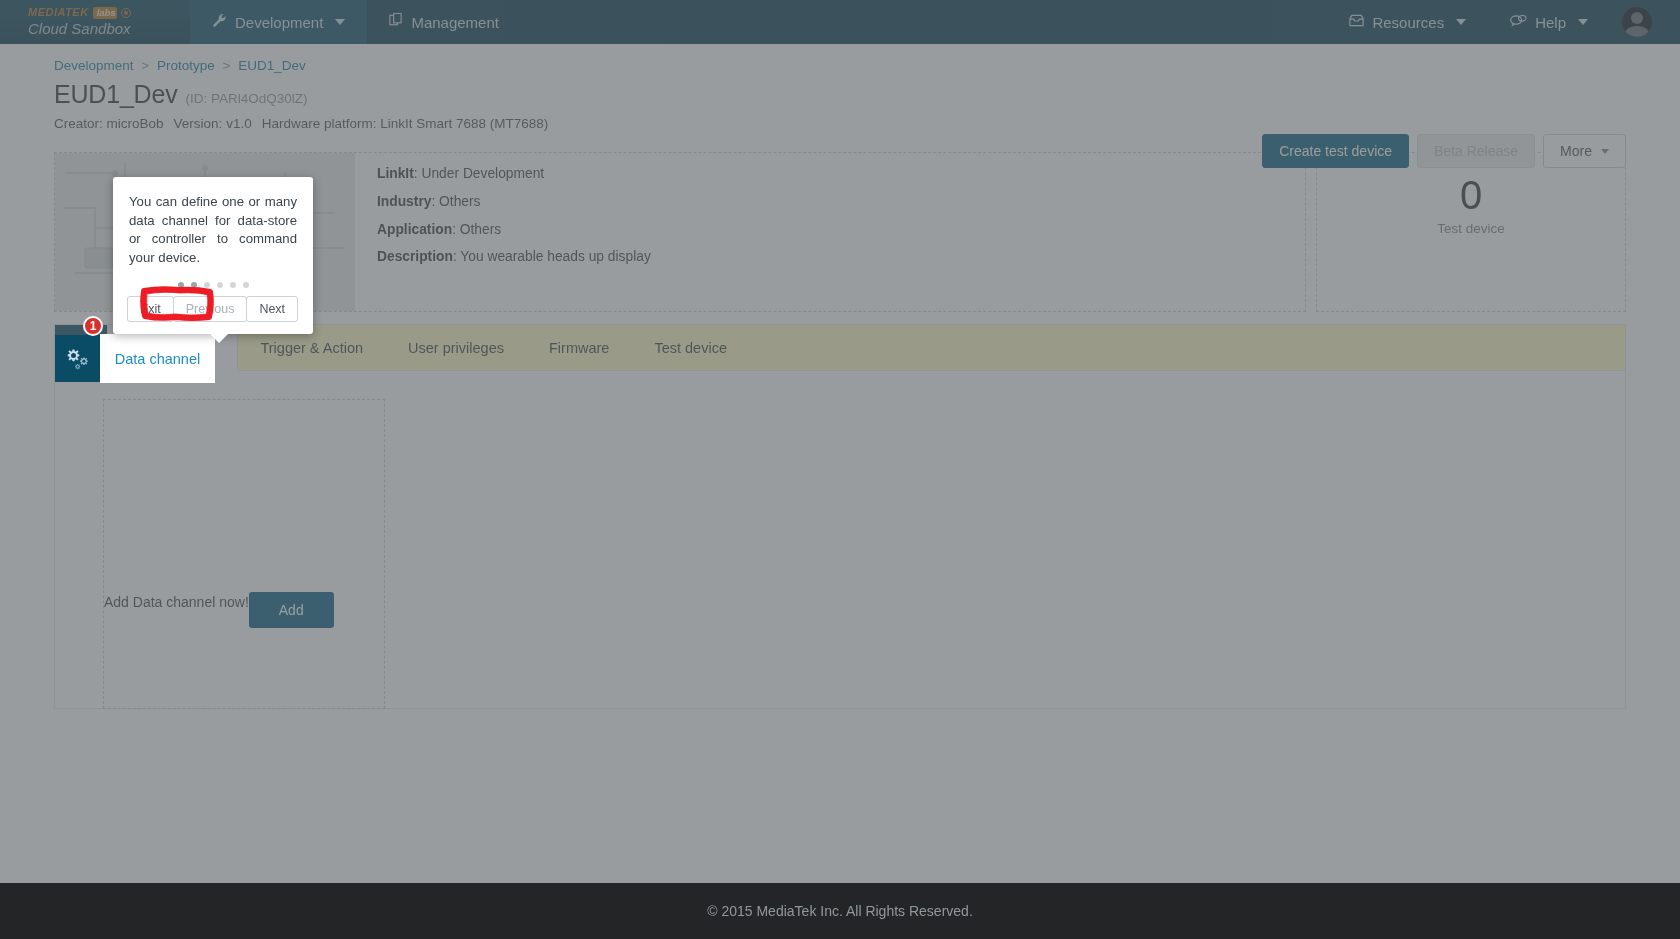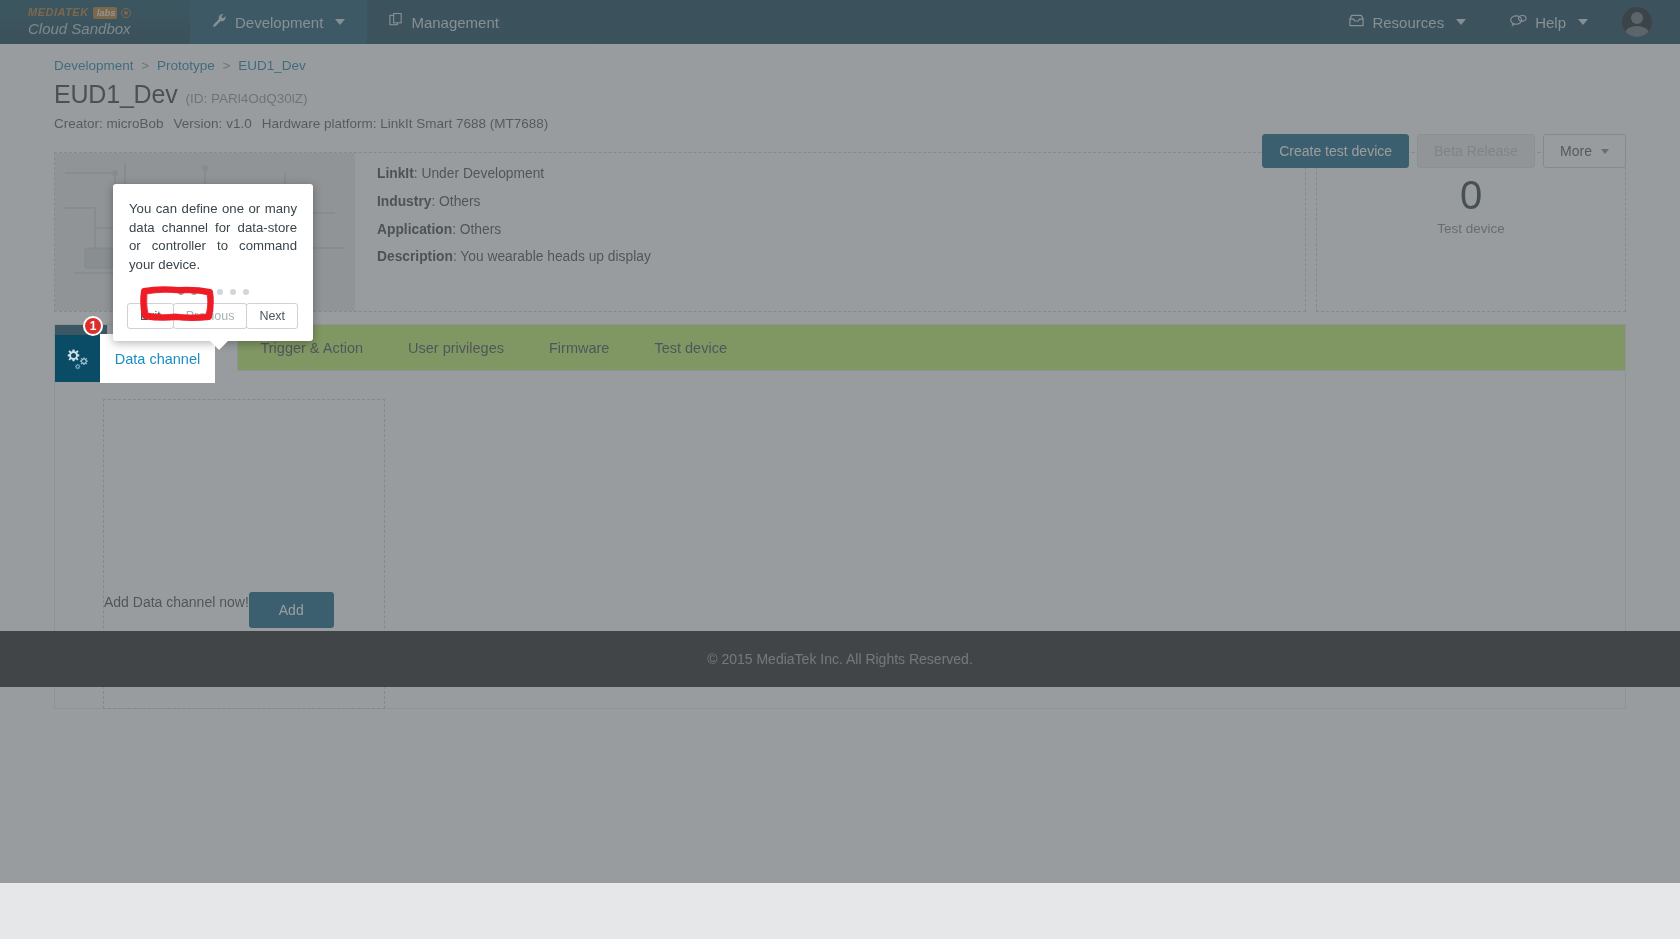--- a/index.html
+++ b/index.html
@@ -11,21 +11,21 @@
     font-family: "Liberation Sans", sans-serif;
     background: #ffffff;
   }
 
   
 
   #page-root {
     position: absolute;
     top: 0; left: 0;
     width: 1680px;
-    height: 687px;
+    height: 939px;
     border-radius: 12px;
   }
 
   
   .topbar {
     position: relative;
     height: 44px;
     background: linear-gradient(90deg,#0c4257 0%, #0a3d52 45%, #0b4055 100%);
     display: flex;
     align-items: stretch;
@@ -280,21 +280,21 @@
     margin: 12px 54px 0 54px;
     background: #ffffff;
     border: 1px solid #e3e7e9;
     height: 385px;
     position: relative;
   }
   .tabbar {
     display: flex;
     align-items: stretch;
     height: 46px;
-    background: #bef264;
+    background: #fef9c3;
     border-bottom: 1px solid #e3e7e9;
   }
   .tab-icon {
     width: 52px;
     flex: 0 0 52px;
     background: #0a4b66;
     display: flex;
     align-items: center;
     justify-content: center;
   }
@@ -418,21 +418,21 @@
     align-items: center;
     justify-content: center;
     line-height: 1;
   }
 
   
   .tour {
     position: absolute;
     z-index: 65;
     left: 113px;
-    top: 184px;
+    top: 177px;
     width: 200px;
     background: #ffffff;
     border-radius: 3px;
     box-shadow: 0 2px 10px rgba(0,0,0,.3);
     padding: 16px 16px 12px 16px;
   }
   .tour-text {
     font-size: 13.2px;
     color: #3a454c;
     line-height: 1.42;

